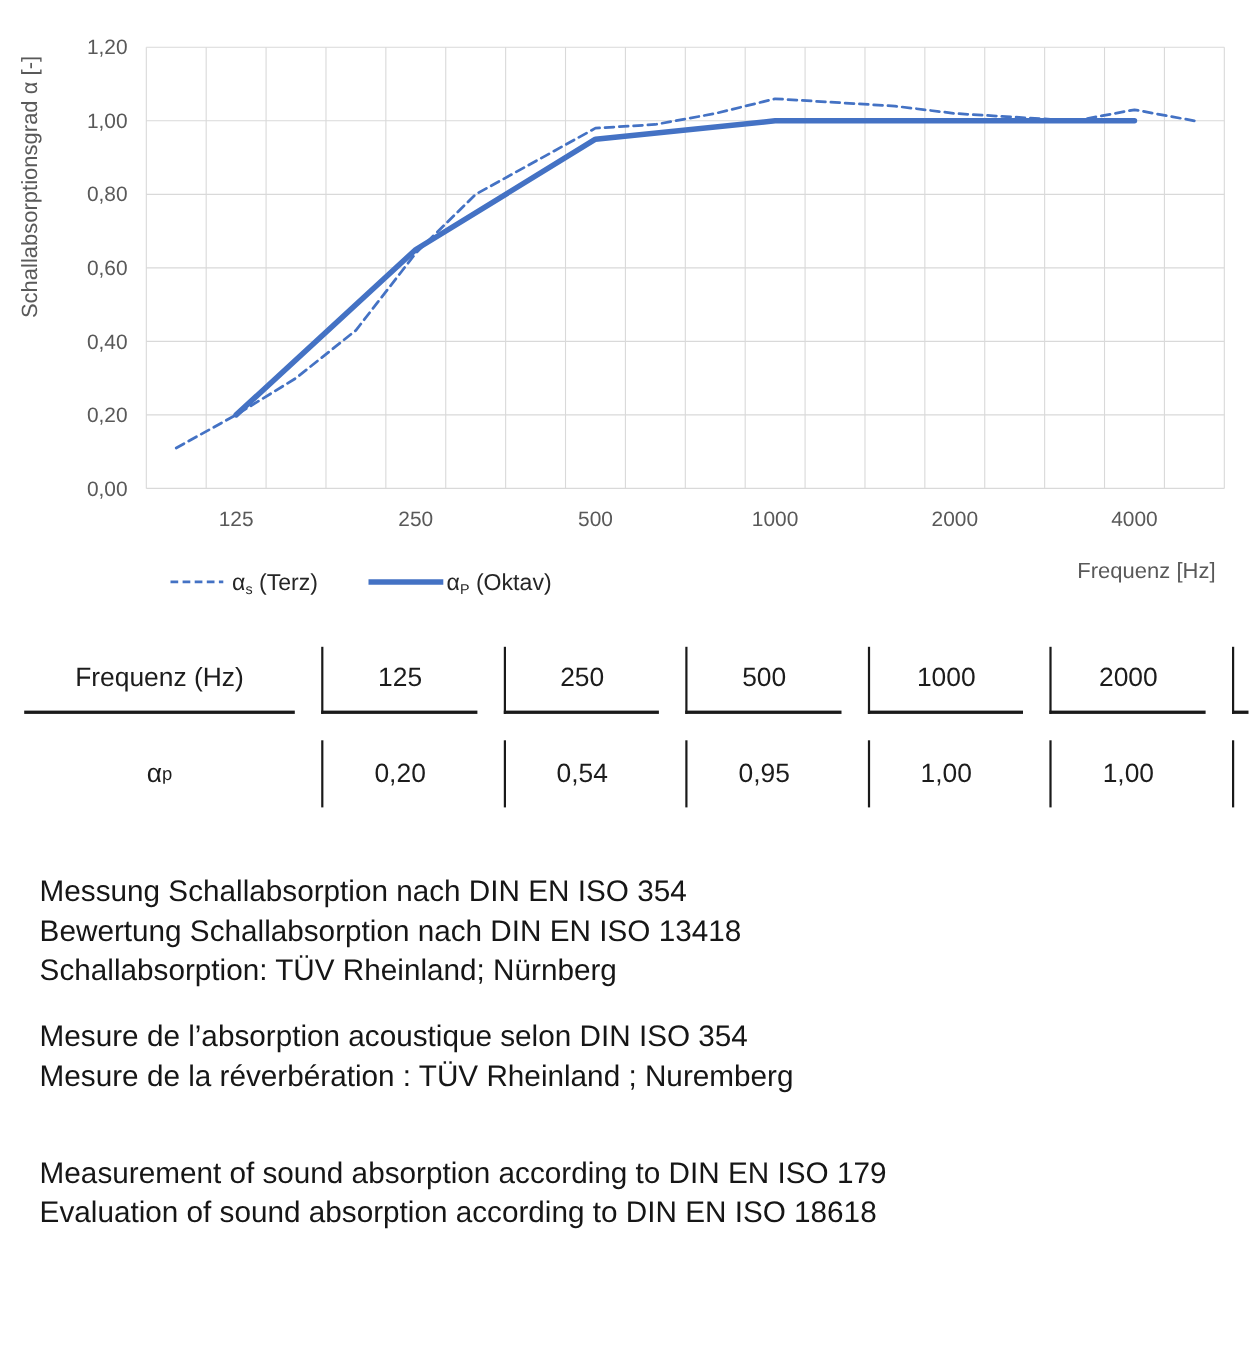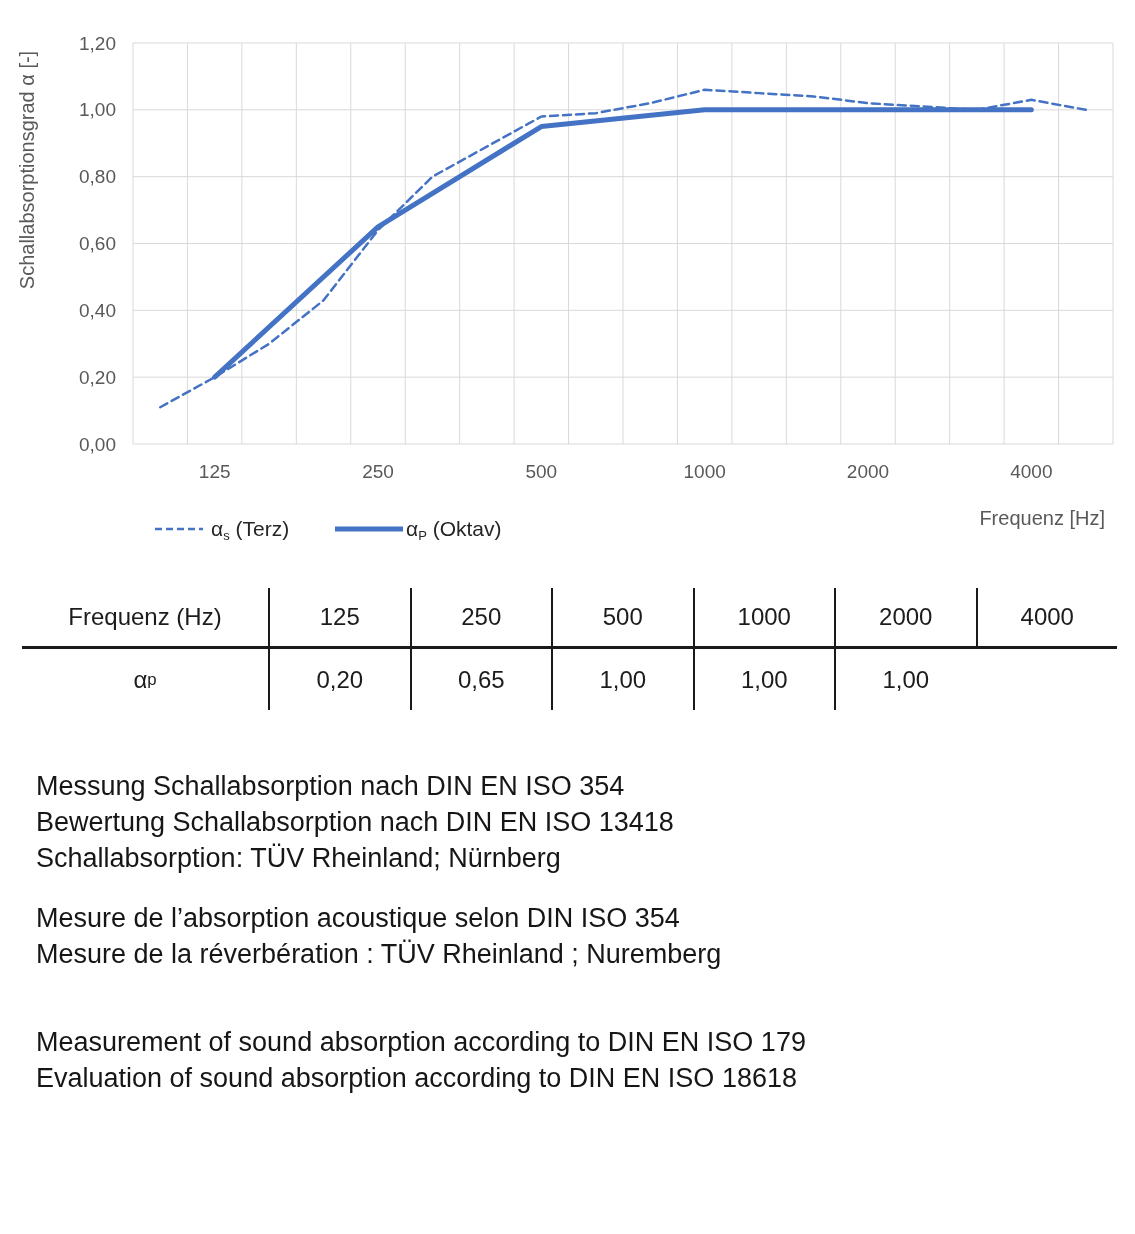--- a/index.html
+++ b/index.html
@@ -11,20 +11,21 @@
   .chart-wrap{width:1135px;height:570px;position:relative;}
   svg{display:block;}
 
   
   .abs-table{
     display:grid;
     grid-template-columns:246px repeat(6,141.5px);
     margin-left:22px;
     margin-top:18px;
     width:1095px;
+    gap:24px;
   }
   .abs-cell{
     display:flex;align-items:center;justify-content:center;
     font-size:24px;color:#1c1c1c;
     height:58px;
   }
   .abs-cell.r1{border-bottom:3px solid #1a1a1a;}
   .abs-cell.r2{height:61px;}
   .abs-cell.vline{border-left:2px solid #1a1a1a;}
   .abs-cell sub{font-size:70%;}
@@ -105,21 +106,22 @@
   <div class="abs-cell r1 vline">500</div>
   <div class="abs-cell r1 vline">1000</div>
   <div class="abs-cell r1 vline">2000</div>
   <div class="abs-cell r1 vline">4000</div>
 
   <div class="abs-cell r2">
     <span>α</span>
       <sub>p</sub>
   </div>
   <div class="abs-cell r2 vline">0,20</div>
-  <div class="abs-cell r2 vline">0,65</div>
+  <div class="abs-cell r2 vline">0,54</div>
+  <div class="abs-cell r2 vline">0,95</div>
   <div class="abs-cell r2 vline">1,00</div>
   <div class="abs-cell r2 vline">1,00</div>
   <div class="abs-cell r2 vline">1,00</div>
 </div>
 
 <div class="note note-de">
   <div>Messung Schallabsorption nach DIN EN ISO 354</div>
   <div>Bewertung Schallabsorption nach DIN EN ISO 13418</div>
   <div>Schallabsorption: TÜV Rheinland; Nürnberg</div>
 </div>

